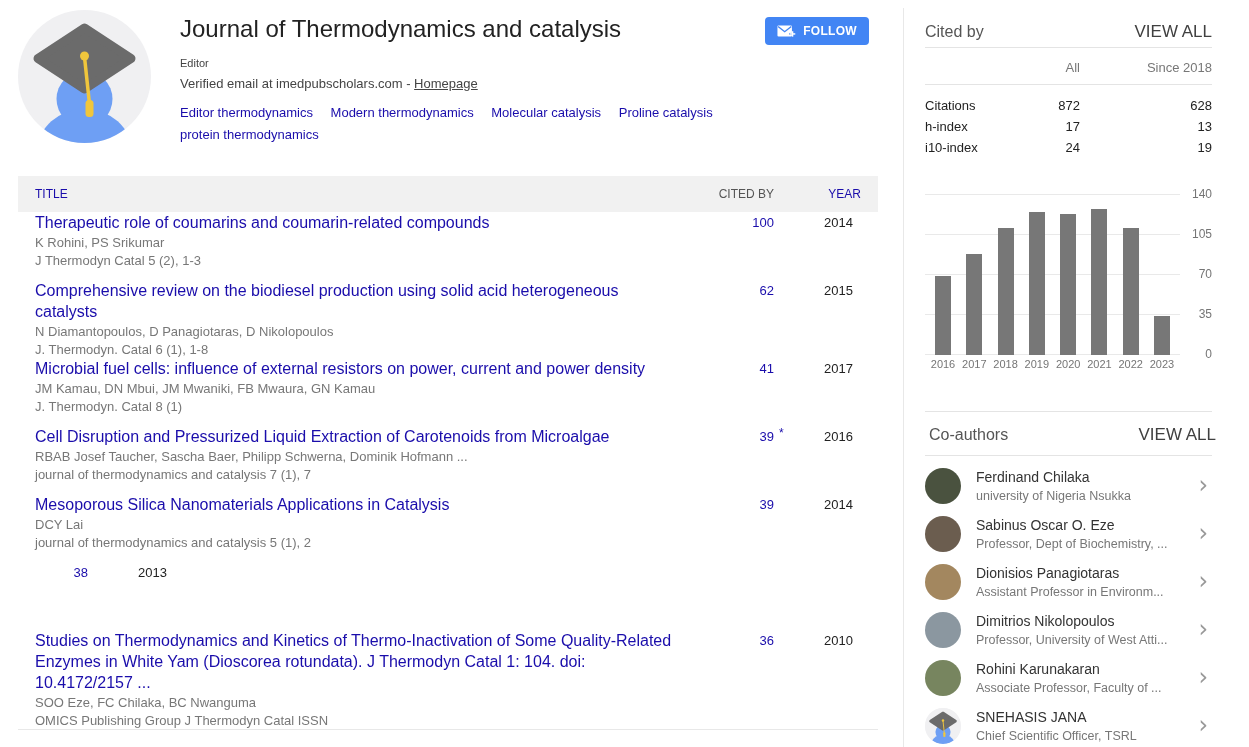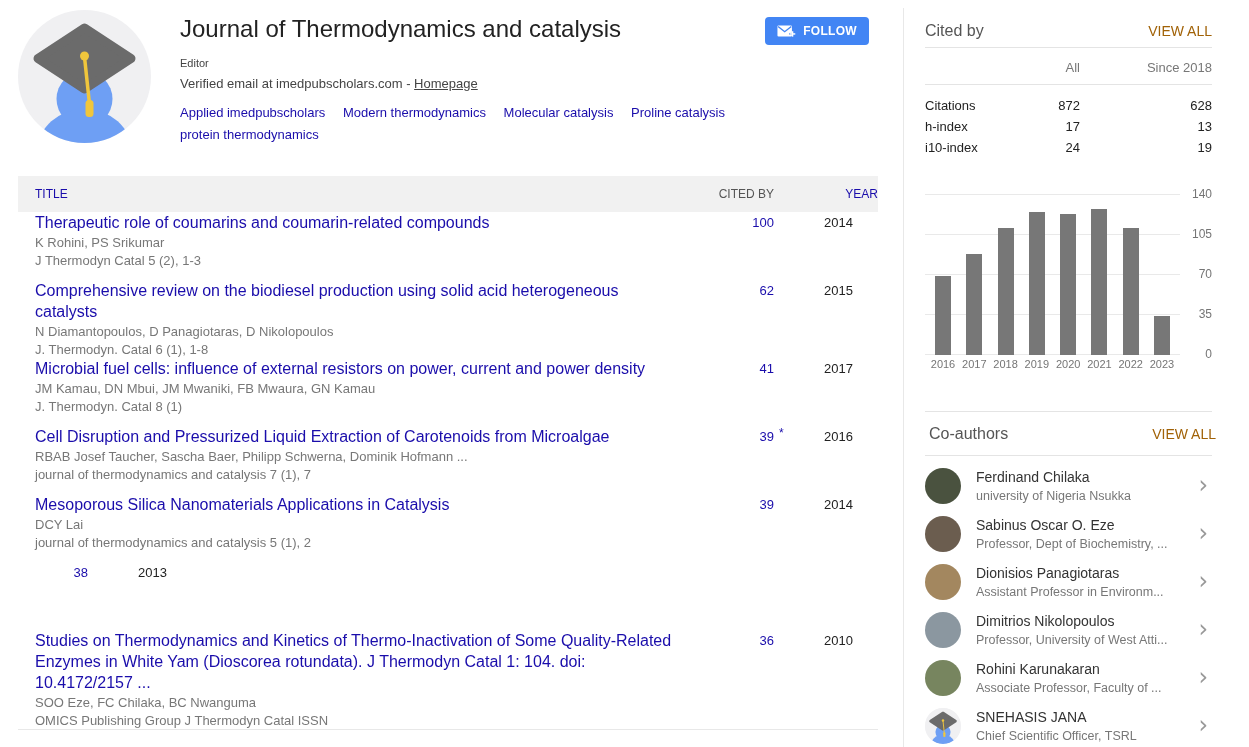--- a/index.html
+++ b/index.html
@@ -25,37 +25,37 @@
     font-family:"Liberation Sans", sans-serif; padding:0 12px; display:flex;
     align-items:center; gap:7px; cursor:pointer; letter-spacing:.3px; }
 
   
   .pubs { position:absolute; left:0; top:176px; width:860px; }
   .pub-head { height:36px; background:#f1f1f1; display:flex; align-items:center;
     font-size:12px; }
   .c-title { flex:1; padding-left:17px; padding-right:20px; }
   .c-cited { width:70px; text-align:right; position:relative; }
   .c-star  { width:22px; text-align:left; padding-left:5px; }
-  .c-year  { width:82px; text-align:right; padding-right:0; }
+  .c-year  { width:82px; text-align:right; padding-right:17px; }
   .pub-head .c-title, .pub-head .c-year { color:#1a0dab; }
   .pub-head .c-cited { color:#555; }
   .pub-rows { border-bottom:1px solid #e8e8e8; }
   .pub-row { display:flex; min-height:68px; }
   .pub-row .row-pad { padding-right:25px; }
   .pub-title { font-size:16px; line-height:21px; color:#1a0dab; display:block; }
   .pub-authors, .pub-venue { font-size:13px; line-height:17px; color:#777; margin-top:1px; }
   .pub-cited { font-size:13px; color:#1a0dab; line-height:21px; }
   .pub-year { font-size:13px; color:#222; line-height:21px; }
   .star { color:#1a0dab; font-size:12px; vertical-align:6px; }
 
   
   .sidebar { position:absolute; left:925px; top:0; width:287px; height:747px; }
   .sec-head { display:flex; justify-content:space-between; align-items:baseline; }
   .sec-title { font-size:16px; color:#555; }
-  .view-all { font-size:14px; color:#a16207; }
+  .view-all { font-size:17px; color:#404040; }
   .hrule { position:absolute; left:0; width:287px; height:1px; background:#e4e4e4; }
 
   .cb-head { position:absolute; top:22px; left:0; width:287px; }
   .cb-cols { position:absolute; top:60px; left:0; width:287px; display:grid;
     grid-template-columns:90px 65px 132px; font-size:13px; color:#777; }
   .cb-cols span:nth-child(2), .cb-row span:nth-child(2) { text-align:right; }
   .cb-cols span:nth-child(3), .cb-row span:nth-child(3) { text-align:right; }
   .cb-rows { position:absolute; top:95px; left:0; width:287px; }
   .cb-row { display:grid; grid-template-columns:90px 65px 132px; font-size:13px;
     color:#222; line-height:21px; }
@@ -115,21 +115,21 @@
         <circle cx="66.5" cy="46" r="4.5" fill="#f0c63c"></circle>
         <rect x="67.5" y="90" width="8" height="17" rx="3.5" fill="#f0c63c"></rect>
       </svg>
     </div>
 
     <div class="pf-info">
       <div class="pf-name">Journal of Thermodynamics and catalysis</div>
       <div class="pf-role">Editor</div>
       <div class="pf-email"><span>Verified email at imedpubscholars.com - </span><span class="hp">Homepage</span></div>
       <div class="pf-tags">
-        <span class="tag">Applied imedpubscholars</span>
+        <span class="tag">Editor thermodynamics</span>
         <span class="tag">Modern thermodynamics</span>
         <span class="tag">Molecular catalysis</span>
         <span class="tag">Proline catalysis</span>
         <span class="tag">protein thermodynamics</span>
       </div>
     </div>
 
     <button class="follow-btn">
       <svg viewBox="0 0 21 14" width="19" height="13">
         <rect x="0.5" y="0.5" width="16" height="12" rx="1.2" fill="#ffffff"></rect>

